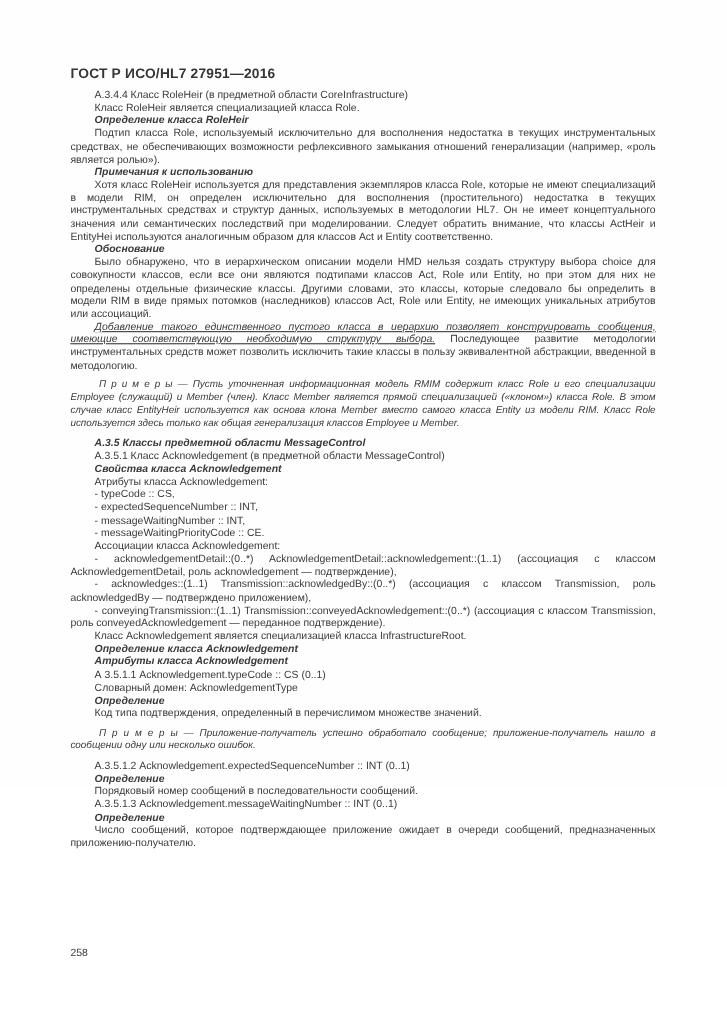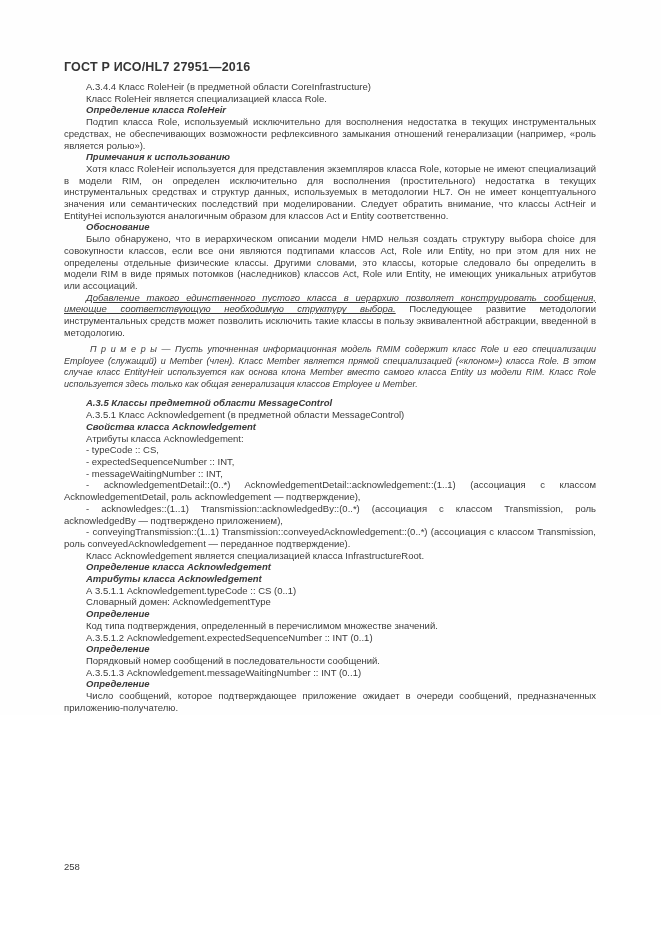--- a/index.html
+++ b/index.html
@@ -87,30 +87,33 @@
       <p class="para body">Было обнаружено, что в иерархическом описании модели HMD нельзя создать структуру выбора choice для совокупности классов, если все они являются подтипами классов Act, Role или Entity, но при этом для них не определены отдельные физические классы. Другими словами, это классы, которые следовало бы определить в модели RIM в виде прямых потомков (наследников) классов Act, Role или Entity, не имеющих уникальных атрибутов или ассоциаций.</p>
       <p class="para mixed"><span class="run-italic">Добавление такого единственного пустого класса в иерархию позволяет конструировать сообщения, имеющие соответствующую необходимую структуру выбора.</span><span class="run-regular"> Последующее развитие методологии инструментальных средств может позволить исключить такие классы в пользу эквивалентной абстракции, введенной в методологию.</span></p>
       <p class="para example">П р и м е р ы  — Пусть уточненная информационная модель RMIM содержит класс Role и его специализации Employee (служащий) и Member (член). Класс Member является прямой специализацией («клоном») класса Role. В этом случае класс EntityHeir используется как основа клона Member вместо самого класса Entity из модели RIM. Класс Role используется здесь только как общая генерализация классов Employee и Member.</p>
       <p class="para heading">А.3.5 Классы предметной области MessageControl</p>
       <p class="para body">А.3.5.1 Класс Acknowledgement (в предметной области MessageControl)</p>
       <p class="para heading">Свойства класса Acknowledgement</p>
       <p class="para body">Атрибуты класса Acknowledgement:</p>
       <p class="para list">- typeCode :: CS,</p>
       <p class="para list">- expectedSequenceNumber :: INT,</p>
       <p class="para list">- messageWaitingNumber :: INT,</p>
+      <p class="para list">- messageWaitingPriorityCode :: CE.</p>
+      <p class="para body">Ассоциации класса Acknowledgement:</p>
       <p class="para body">- acknowledgementDetail::(0..*) AcknowledgementDetail::acknowledgement::(1..1) (ассоциация с классом AcknowledgementDetail, роль acknowledgement — подтверждение),</p>
       <p class="para body">- acknowledges::(1..1) Transmission::acknowledgedBy::(0..*) (ассоциация с классом Transmission, роль acknowledgedBy — подтверждено приложением),</p>
       <p class="para body">- conveyingTransmission::(1..1) Transmission::conveyedAcknowledgement::(0..*) (ассоциация с классом Transmission, роль conveyedAcknowledgement — переданное подтверждение).</p>
       <p class="para body">Класс Acknowledgement является специализацией класса InfrastructureRoot.</p>
       <p class="para heading">Определение класса Acknowledgement</p>
       <p class="para heading">Атрибуты класса Acknowledgement</p>
       <p class="para body">А 3.5.1.1 Acknowledgement.typeCode :: CS (0..1)</p>
       <p class="para body">Словарный домен: AcknowledgementType</p>
       <p class="para heading">Определение</p>
       <p class="para body">Код типа подтверждения, определенный в перечислимом множестве значений.</p>
+      <p class="para example">П р и м е р ы  — Приложение-получатель успешно обработало сообщение; приложение-получатель нашло в сообщении одну или несколько ошибок.</p>
       <p class="para body">А.3.5.1.2 Acknowledgement.expectedSequenceNumber :: INT (0..1)</p>
       <p class="para heading">Определение</p>
       <p class="para body">Порядковый номер сообщений в последовательности сообщений.</p>
       <p class="para body">А.3.5.1.3 Acknowledgement.messageWaitingNumber :: INT (0..1)</p>
       <p class="para heading">Определение</p>
       <p class="para body">Число сообщений, которое подтверждающее приложение ожидает в очереди сообщений, предназначенных приложению-получателю.</p>
     </div>
 
   <div class="page-number">258</div>
 

